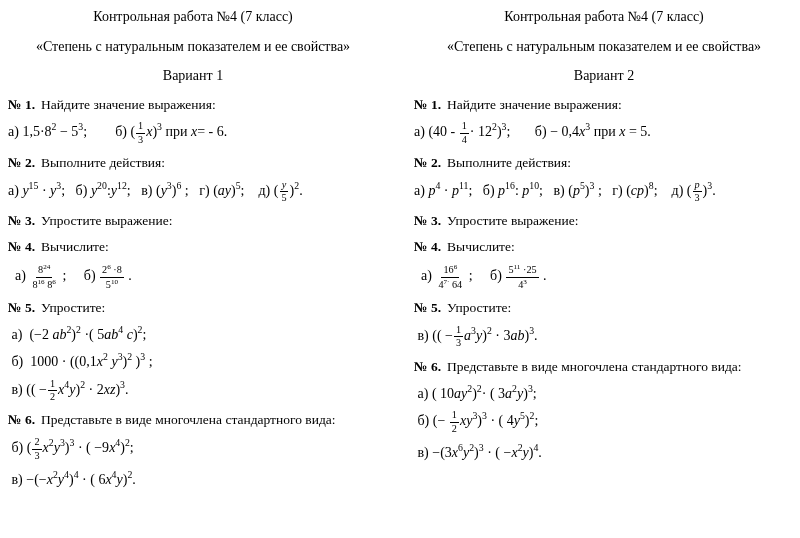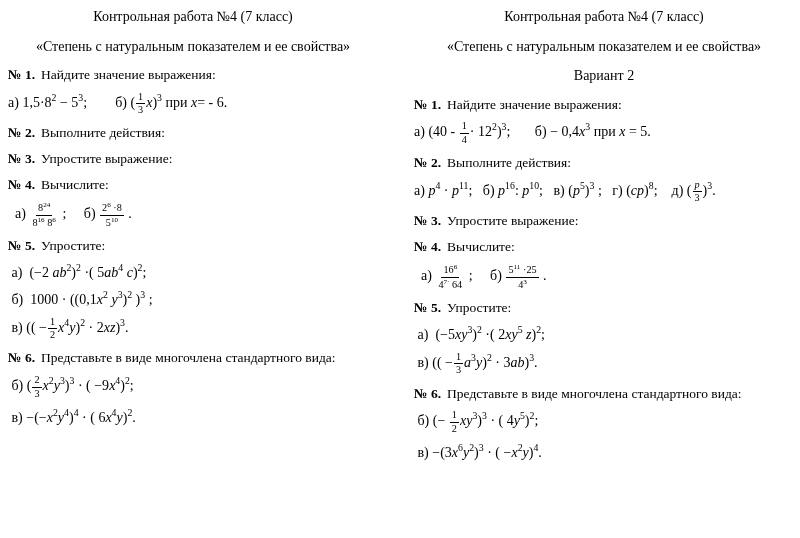--- a/index.html
+++ b/index.html
@@ -19,28 +19,30 @@
   .fden{padding:0 2px;}
 </style>
 </head>
 <body>
 
 <div class="page">
 
   <section class="col left">
     <p class="hd">Контрольная работа №4 (7 класс)</p>
     <p class="hd">«Степень с натуральным показателем и ее свойства»</p>
+    <p class="hd">Вариант 1</p>
 
     <div class="prob">
       <p class="ph"><b class="pl">№ 1.</b><span>Найдите значение выражения:</span></p>
       <p class="ml">а) 1,5·8<sup>2</sup> − 5<sup>3</sup>;        б) (<span class="frac"><span class="fnum">1</span><span class="fden">3</span></span><i>x</i>)<sup>3</sup> при <i>x</i>= - 6.</p>
     </div>
 
     <div class="prob">
       <p class="ph"><b class="pl">№ 2.</b><span>Выполните действия:</span></p>
+      <p class="ml">а) <i>y</i><sup>15</sup> · <i>y</i><sup>3</sup>;   б) <i>y</i><sup>20</sup>:<i>y</i><sup>12</sup>;   в) (<i>y</i><sup>3</sup>)<sup>6</sup> ;   г) (<i>ay</i>)<sup>5</sup>;    д) (<span class="frac"><span class="fnum"><i>y</i></span><span class="fden">5</span></span>)<sup>2</sup>.</p>
     </div>
 
     <div class="prob">
       <p class="ph"><b class="pl">№ 3.</b><span>Упростите выражение:</span></p>
     </div>
 
     <div class="prob">
       <p class="ph"><b class="pl">№ 4.</b><span>Вычислите:</span></p>
       <p class="ml">  а) <span class="frac"><span class="fnum">8<sup>24</sup></span><span class="fden">8<sup>16</sup> 8<sup>6</sup></span></span> ;     б) <span class="frac"><span class="fnum">2<sup>6</sup> ·8</span><span class="fden">5<sup>10</sup></span></span> .</p>
     </div>
@@ -78,24 +80,24 @@
       <p class="ph"><b class="pl">№ 3.</b><span>Упростите выражение:</span></p>
     </div>
 
     <div class="prob">
       <p class="ph"><b class="pl">№ 4.</b><span>Вычислите:</span></p>
       <p class="ml">  а) <span class="frac"><span class="fnum">16<sup>6</sup></span><span class="fden">4<sup>7·</sup> 64</span></span> ;     б) <span class="frac"><span class="fnum">5<sup>11</sup> ·25</span><span class="fden">4<sup>3</sup></span></span> .</p>
     </div>
 
     <div class="prob">
       <p class="ph"><b class="pl">№ 5.</b><span>Упростите:</span></p>
-      <p class="ml"> а)  (−5<i>xy</i><sup>3</sup>)<sup>2</sup> ·( 2<i>xy</i><sup>5</sup> <i>z</i>)<sup>2</sup>;</p>
       <p class="ml"> в) (( −<span class="frac"><span class="fnum">1</span><span class="fden">3</span></span><i>a</i><sup>3</sup><i>y</i>)<sup>2</sup> · 3<i>ab</i>)<sup>3</sup>.</p>
     </div>
 
     <div class="prob">
       <p class="ph"><b class="pl">№ 6.</b><span>Представьте в виде многочлена стандартного вида:</span></p>
+      <p class="ml"> а) ( 10<i>ay</i><sup>2</sup>)<sup>2</sup>· ( 3<i>a</i><sup>2</sup><i>y</i>)<sup>3</sup>;</p>
       <p class="ml"> б) (− <span class="frac"><span class="fnum">1</span><span class="fden">2</span></span><i>xy</i><sup>3</sup>)<sup>3</sup> · ( 4<i>y</i><sup>5</sup>)<sup>2</sup>;</p>
       <p class="ml"> в) −(3<i>x</i><sup>6</sup><i>y</i><sup>2</sup>)<sup>3</sup> · ( −<i>x</i><sup>2</sup><i>y</i>)<sup>4</sup>.</p>
     </div>
   </section>
 
 </div>
 
 </body></html>

